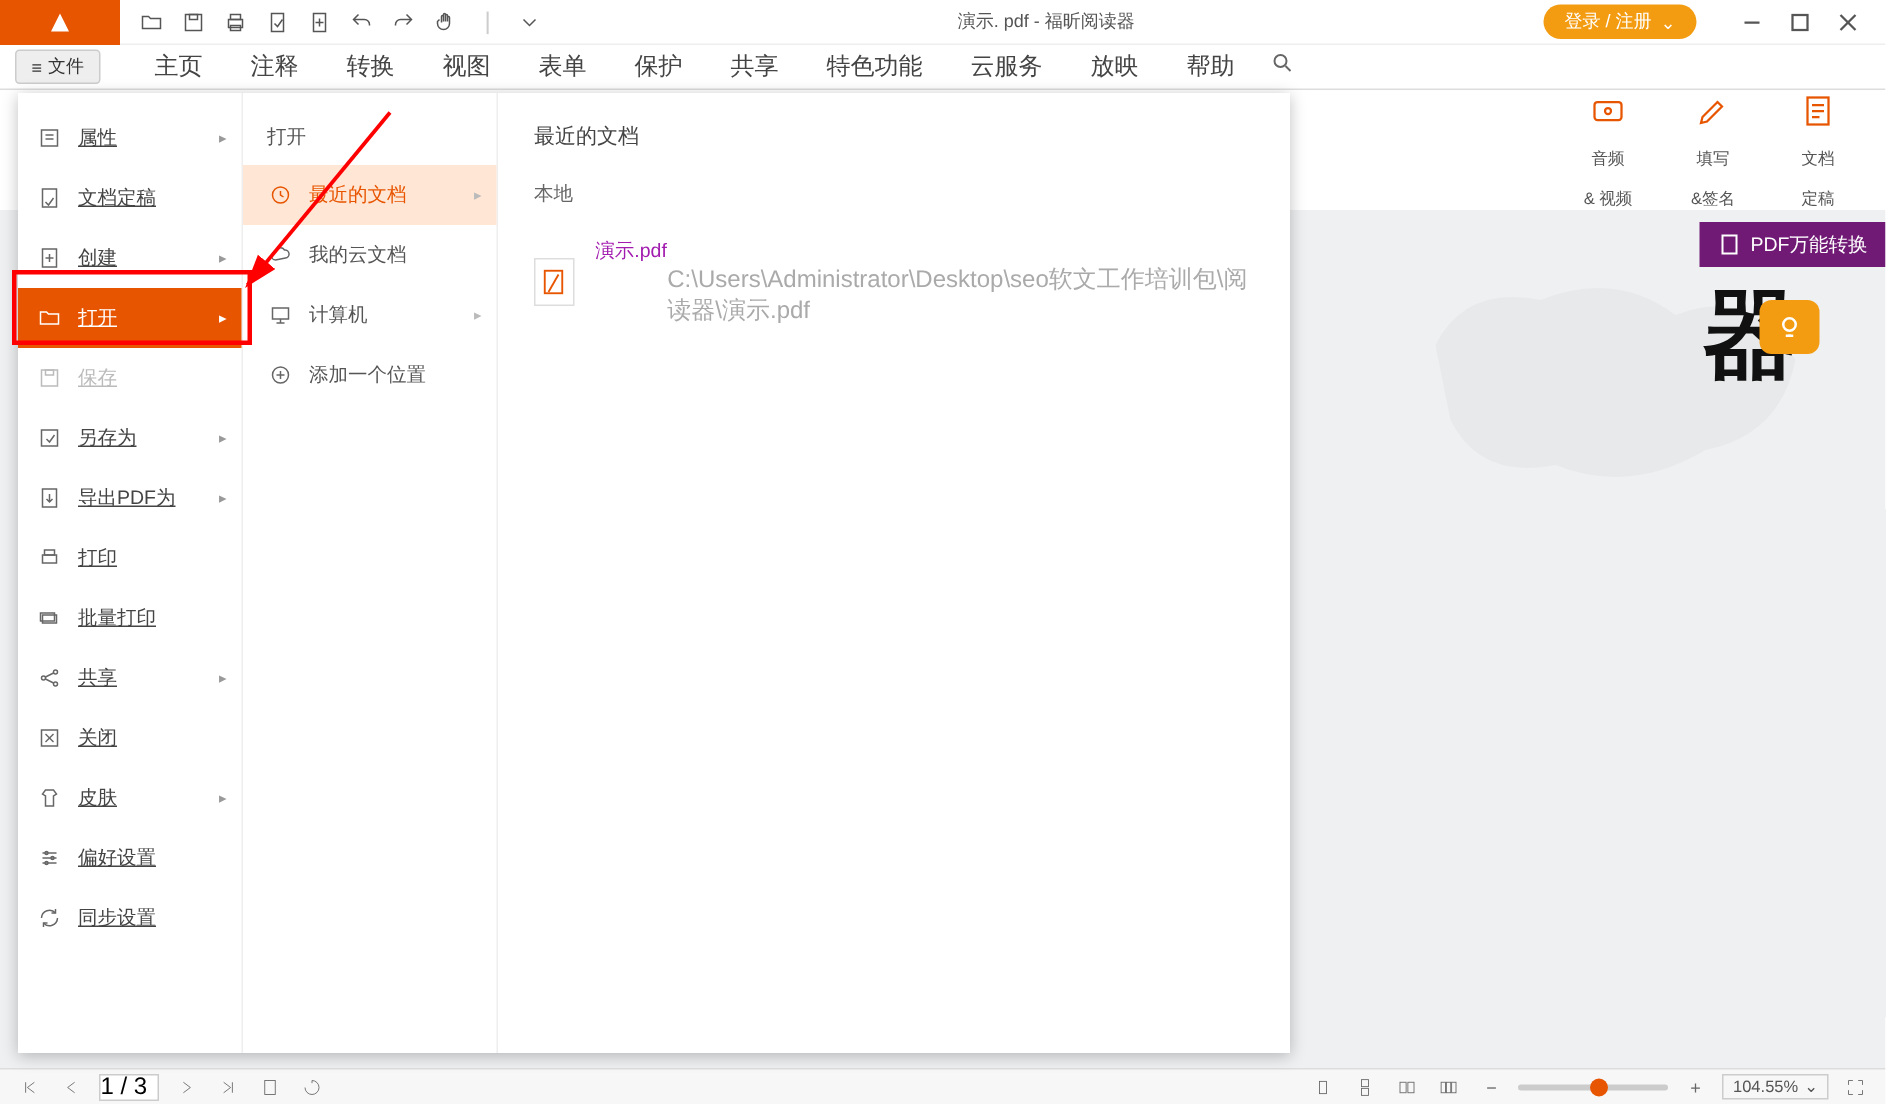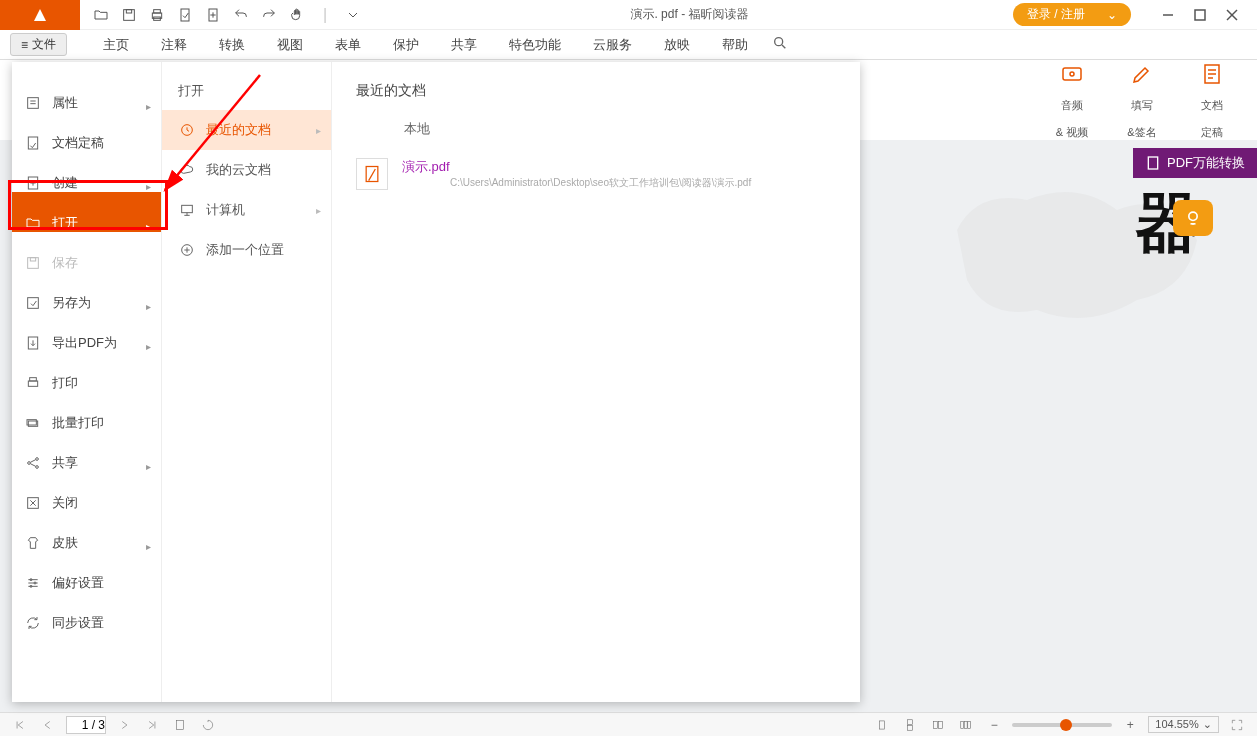--- a/index.html
+++ b/index.html
@@ -6,66 +6,66 @@
 body { width: 1257px; height: 736px; background: #fff; overflow: hidden; position: relative; }
 
 
 .titlebar { height: 30px; background: #fff; display: flex; align-items: center; border-bottom: 1px solid #eee; }
 .logo { width: 80px; height: 30px; background: #E85500; display: flex; align-items: center; justify-content: center; }
 .logo svg { width: 18px; height: 18px; }
 .qat { display: flex; align-items: center; gap: 2px; padding-left: 8px; }
 .qat-btn { width: 26px; height: 26px; display: flex; align-items: center; justify-content: center; color: #555; cursor: pointer; }
 .qat-btn svg { width: 16px; height: 16px; }
 .title-center { flex: 1; text-align: center; font-size: 12px; color: #555; }
-.login-btn { background: #F39C12; color: #fff; font-size: 12px; padding: 3px 14px; border-radius: 12px; margin-right: 12px; cursor: pointer; display: flex; align-items: center; gap: 22px; }
+.login-btn { background: #F39C12; color: #fff; font-size: 12px; padding: 3px 14px; border-radius: 12px; margin-right: 12px; cursor: pointer; display: flex; align-items: center; gap: 6px; }
 .win-controls { display: flex; gap: 18px; padding: 0 18px; }
 .win-btn { width: 14px; height: 14px; display: flex; align-items: center; justify-content: center; color: #555; cursor: pointer; }
 
 
 .ribbon { height: 30px; background: #fff; display: flex; align-items: center; padding-left: 10px; border-bottom: 1px solid #ddd; }
 .file-tab { background: #eee; border: 1px solid #ccc; border-radius: 3px; padding: 2px 10px; font-size: 12px; color: #333; margin-right: 20px; cursor: pointer; display:flex; align-items:center; gap:4px;}
-.ribbon-tab { font-size: 13px; color: #444; padding: 0 16px; height: 30px; display: flex; align-items: center; cursor: pointer; }
+.ribbon-tab { font-size: 16px; color: #444; padding: 0 16px; height: 30px; display: flex; align-items: center; cursor: pointer; }
 .ribbon-tab:first-of-type { color: #E85500; }
 .search-icon { margin-left: 8px; color: #666; }
 
 
 .ribbon-groups { position: absolute; right: 20px; top: 62px; display: flex; gap: 20px; }
 .rg { display: flex; flex-direction: column; align-items: center; width: 50px; font-size: 11px; color: #555; gap:12px;}
 .rg svg { width: 24px; height: 24px; stroke: #E85500; fill:none; }
 
 
 .file-menu { position: absolute; left: 12px; top: 62px; width: 848px; height: 640px; background: #fff; box-shadow: 0 2px 10px rgba(0,0,0,0.25); display: flex; z-index: 10; }
 .fm-col1 { width: 150px; border-right: 1px solid #eee; padding-top: 10px; }
-.fm-item { display: flex; align-items: flex-end; height: 40px; padding: 0 12px; font-size: 13px; color: #444; cursor: pointer; position: relative; }
+.fm-item { display: flex; align-items: center; height: 40px; padding: 0 12px; font-size: 13px; color: #444; cursor: pointer; position: relative; text-decoration: underline; }
 .fm-item .ico { width: 18px; height: 18px; margin-right: 10px; display:flex; align-items:center; justify-content:center; }
 .fm-item .ico svg { width: 16px; height: 16px; stroke: #666; fill: none; stroke-width:1.5; }
 .fm-item.active { background: #E85500; color: #fff; }
 .fm-item.active .ico svg { stroke: #fff; }
 .fm-item.sub::after { content: "▸"; position: absolute; right: 10px; font-size: 10px; color: #999; }
 .fm-item.active.sub::after { color: #fff; }
 .fm-item.disabled { color: #bbb; }
 .fm-item.disabled .ico svg { stroke: #bbb; }
 
 .fm-col2 { width: 170px; border-right: 1px solid #eee; padding-top: 10px; }
 .fm-col2 .hdr { font-size: 13px; color: #555; padding: 10px 16px; }
 .fm2-item { display: flex; align-items: center; height: 40px; padding: 0 16px; font-size: 13px; color: #555; cursor: pointer; position: relative; }
 .fm2-item .ico { width: 18px; height: 18px; margin-right: 10px; display:flex; align-items:center; justify-content:center;}
 .fm2-item .ico svg { width:16px; height:16px; stroke:#666; fill:none; stroke-width:1.5;}
 .fm2-item.active { background: #ffe6d5; color: #E85500; }
 .fm2-item.active .ico svg { stroke: #E85500; }
 .fm2-item.sub::after { content: "▸"; position: absolute; right: 10px; font-size: 10px; color: #bbb; }
 
 .fm-col3 { flex: 1; padding: 20px 24px; }
 .fm-col3 .title { font-size: 14px; color: #444; margin-bottom: 20px; }
-.fm-col3 .section { font-size: 13px; color: #666; margin-bottom: 14px; margin-left: 48px; }
+.fm-col3 .section { font-size: 13px; color: #666; margin-bottom: 14px; }
 .recent-item { display: flex; align-items: center; gap: 14px; padding: 6px 0; cursor: pointer; }
 .recent-item .ficon { width: 32px; height: 32px; border:1px solid #ddd; display:flex; align-items:center; justify-content:center; color:#E85500;}
 .recent-item .meta { display:flex; flex-direction:column; }
 .recent-item .name { font-size: 13px; color: #a21caf; }
-.recent-item .path { font-size: 10px; color: #aaa; margin-left: 48px; }
+.recent-item .path { font-size: 16px; color: #aaa; margin-left: 48px; }
 
 
 .red-box { position: absolute; left: 8px; top: 180px; width: 160px; height: 50px; border: 3px solid #ff0000; z-index: 20; pointer-events: none; }
 .arrow { position: absolute; left: 150px; top: 70px; z-index: 21; pointer-events:none; }
 
 
 .pdf-convert { position: absolute; right: 0; top: 148px; background: #701a75; color:#fff; font-size:13px; padding:6px 12px; display:flex; align-items:center; gap:6px; cursor:pointer; z-index:2;}
 .bulb { position: absolute; right: 44px; top: 200px; width: 40px; height: 36px; background: #F39C12; border-radius: 8px; display:flex; align-items:center; justify-content:center; z-index:2; cursor:pointer;}
 .bulb svg { stroke:#fff; fill:none; width:20px; height:20px;}
 
@@ -76,25 +76,25 @@
 .map-blob { position:absolute; right: 40px; top: 150px; z-index:1; opacity:0.35;}
 
 
 .view-tools { position:absolute; right: 20px; top: 156px; display:flex; gap:8px; z-index:2;}
 .vt { width:18px; height:18px; border:1px solid #aaa; cursor:pointer; }
 
 
 .statusbar { position: absolute; left:0; right:0; bottom:0; height: 24px; background:#f7f7f7; border-top:1px solid #ddd; display:flex; align-items:center; padding: 0 10px; font-size:12px; color:#555; gap:8px; }
 .sb-btn { width:20px; height:20px; display:flex; align-items:center; justify-content:center; cursor:pointer; color:#666;}
 .sb-btn svg { width:14px; height:14px; stroke:#666; fill:none; }
-.page-input { width:40px; height:18px; border:1px solid #ccc; font-size:12px; text-align:right; }
+.page-input { width:40px; height:18px; border:1px solid #ccc; font-size:16px; text-align:left; }
 .sb-spacer { flex:1; }
 .zoom-slider { width:100px; height:4px; background:#ccc; position:relative; border-radius:2px;}
 .zoom-thumb { position:absolute; left:48px; top:-4px; width:12px; height:12px; border-radius:50%; background:#E85500; }
-.zoom-val { border:1px solid #ccc; padding:1px 6px; font-size:11px; display:flex; align-items:flex-start; gap:4px;}
+.zoom-val { border:1px solid #ccc; padding:1px 6px; font-size:11px; display:flex; align-items:center; gap:4px;}
 </style>
 </head>
 <body>
 
 <div class="titlebar">
   <div class="logo">
     <svg viewBox="0 0 24 24">
         <path d="M4 20 L12 4 L20 20 Z" fill="#fff"></path>
       </svg>
   </div>

